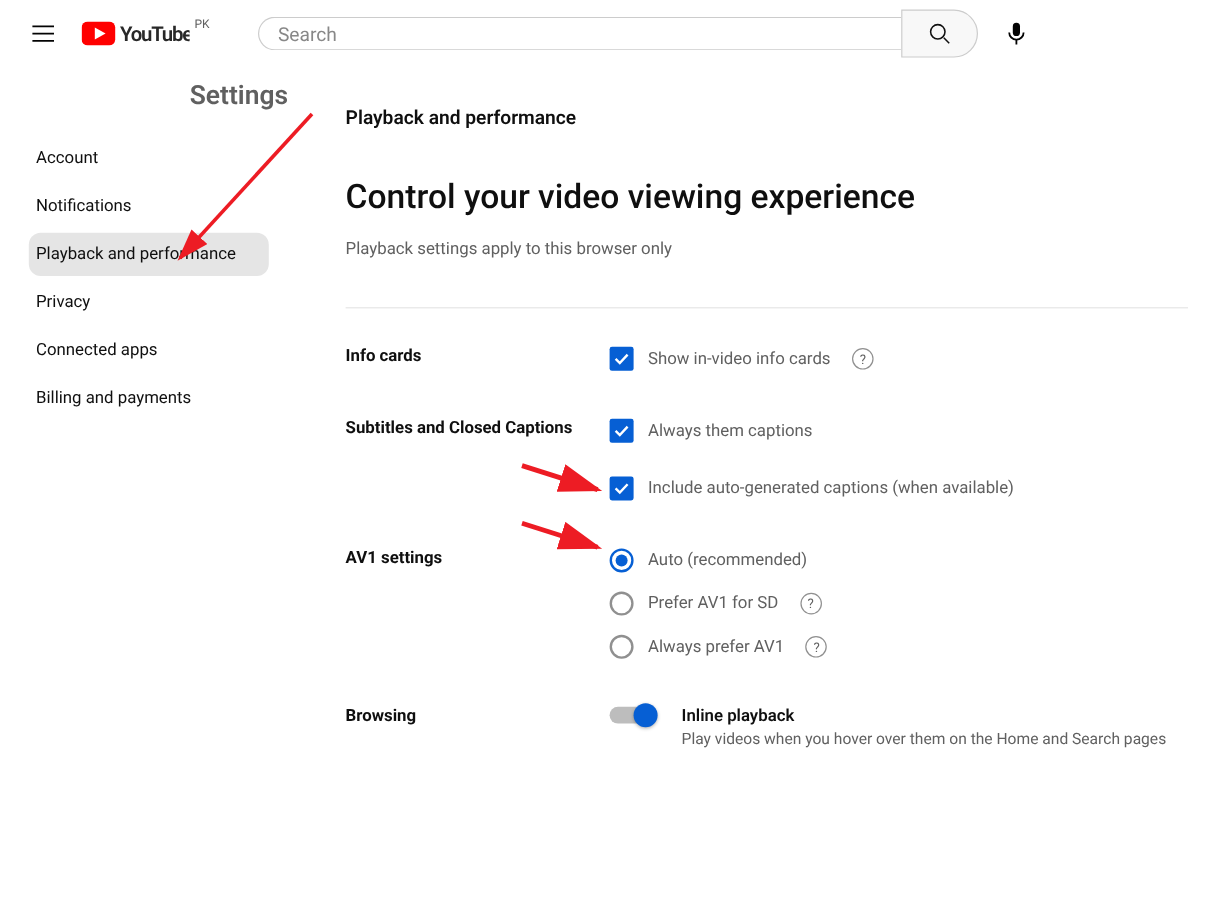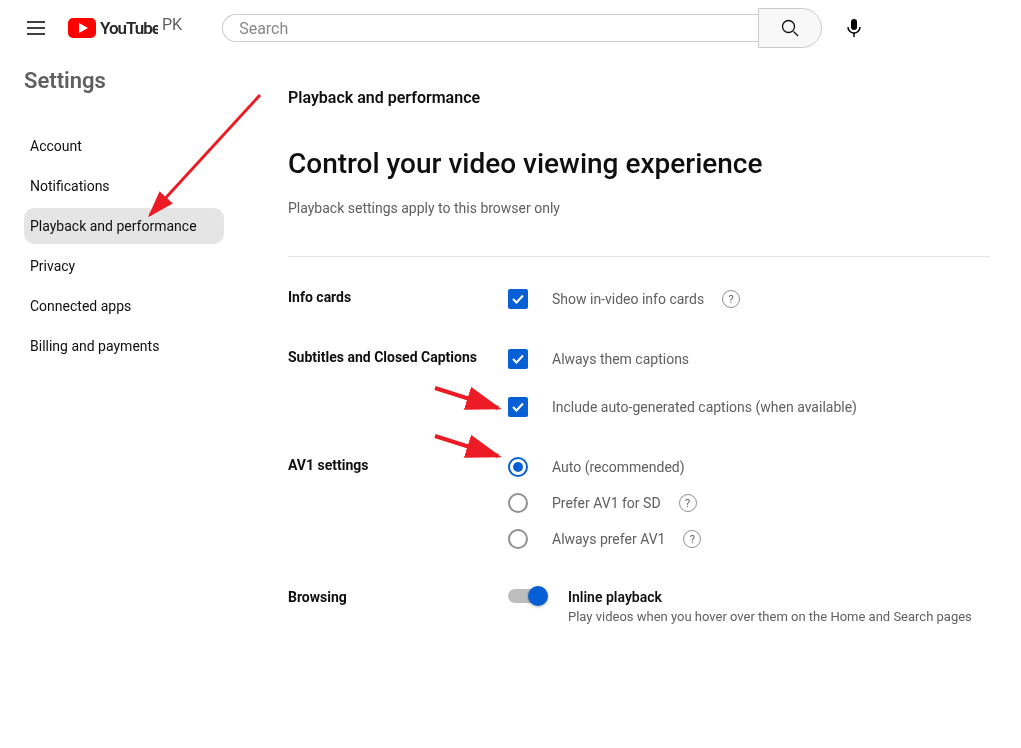--- a/index.html
+++ b/index.html
@@ -2,47 +2,47 @@
 <html><head>
   <meta charset="utf-8">
   <style>
     * { box-sizing: border-box; margin: 0; padding: 0; font-family: Roboto, Arial, sans-serif; }
     body { background: #fff; color: #0f0f0f; width: 1021px; height: 748px; overflow: hidden; }
 
     
     .topbar { display: flex; align-items: center; padding: 8px 16px; height: 56px; }
     .hamburger { width: 40px; height: 40px; display: flex; align-items: center; justify-content: center; cursor: pointer; border-radius: 50%; }
     .logo-wrap { display: flex; align-items: flex-start; margin-left: 12px; position: relative; }
-    .country-code { font-size: 16px; color: #606060; margin-left: 4px; margin-top: -3px; position: relative; }
+    .country-code { font-size: 10px; color: #606060; margin-left: 4px; margin-top: -3px; position: relative; }
     .search-form { flex: 1; display: flex; align-items: center; margin-left: 40px; max-width: 600px; }
     .search-box { flex: 1; height: 28px; border: 1px solid #ccc; border-right: none; border-radius: 40px 0 0 40px; padding: 0 16px; font-size: 16px; color: #737373; outline: none; }
     .search-box::placeholder { color: #888; }
     .search-btn { width: 64px; height: 40px; border: 1px solid #ccc; border-radius: 0 40px 40px 0; background: #f8f8f8; display: flex; align-items: center; justify-content: center; cursor: pointer; }
     .voice-btn { width: 40px; height: 40px; margin-left: 12px; border-radius: 50%; display: flex; align-items: center; justify-content: center; cursor: pointer; }
 
     
     .content { display: flex; }
     .sidebar { width: 240px; padding: 12px 0 0 24px; }
-    .sidebar-title { font-size: 22px; font-weight: 600; color: #606060; margin-bottom: 35px; font-family: 'YouTube Sans', Roboto, Arial, sans-serif; }
+    .sidebar-title { font-size: 22px; font-weight: 600; color: #606060; margin-bottom: 21px; font-family: 'YouTube Sans', Roboto, Arial, sans-serif; text-align: right; }
     .sidebar-item { padding: 10px 12px 10px 6px; border-radius: 10px; cursor: pointer; font-size: 14px; color: #0f0f0f; margin-bottom: 4px; display: block; width: 200px; }
     .sidebar-item.active { background: #e5e5e5; font-weight: 400; }
 
     .main { flex: 1; padding: 32px 0 0 48px; max-width: 750px; }
     .section-breadcrumb { font-size: 16px; font-weight: 600; margin-bottom: 40px; }
     .section-title { font-size: 28px; font-weight: 500; margin-bottom: 20px; }
     .section-desc { font-size: 14px; color: #606060; margin-bottom: 40px; }
     hr.sep { border: none; border-top: 1px solid #e5e5e5; margin-bottom: 32px; }
 
     .setting-row { display: flex; margin-bottom: 40px; }
     .setting-label { width: 220px; font-size: 14px; font-weight: 700; color: #0f0f0f; }
     .setting-controls { flex: 1; }
 
     .control-row { display: flex; align-items: center; margin-bottom: 16px; }
     .control-row:last-child { margin-bottom: 0; }
-    .control-text { font-size: 14px; color: #606060; margin-left: 24px; }
+    .control-text { font-size: 14px; color: #606060; margin-left: 12px; }
     .control-sub { font-size: 13px; color: #606060; margin-top: 4px; }
 
     
     .chk { width: 20px; height: 20px; background: #065fd4; border-radius: 2px; display: flex; align-items: center; justify-content: center; flex-shrink: 0; cursor: pointer; }
     .chk svg { display: block; }
 
     
     .radio { width: 20px; height: 20px; border: 2px solid #909090; border-radius: 50%; display: flex; align-items: center; justify-content: center; flex-shrink: 0; cursor: pointer; }
     .radio.selected { border-color: #065fd4; }
     .radio.selected::after { content: ''; width: 10px; height: 10px; border-radius: 50%; background: #065fd4; }

